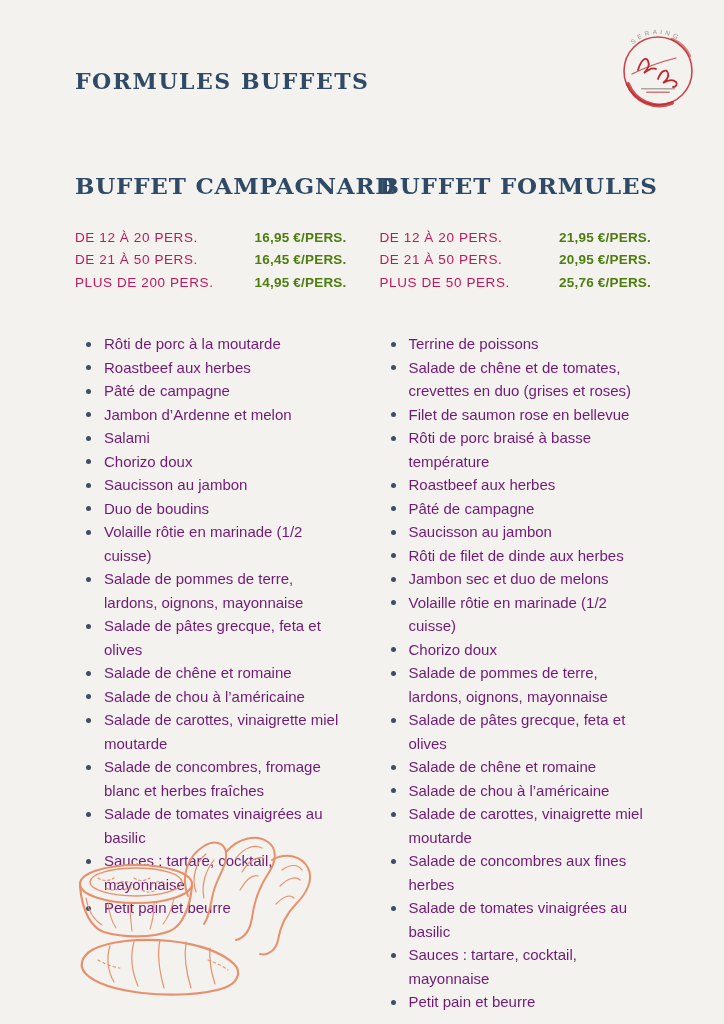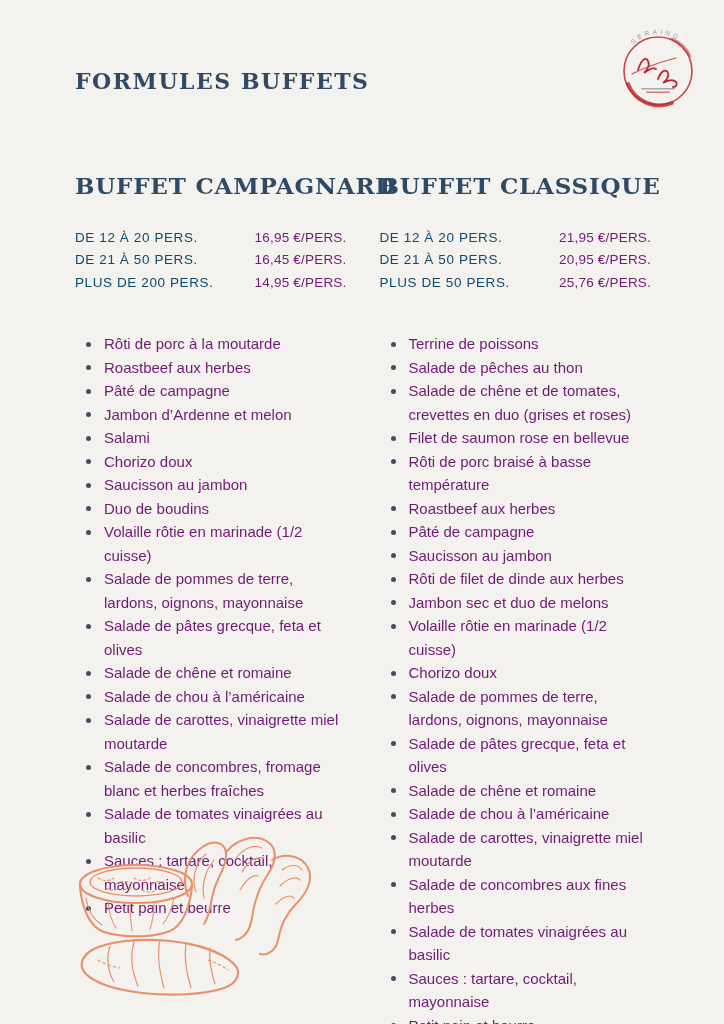--- a/index.html
+++ b/index.html
@@ -23,22 +23,22 @@
   .col-heading {
     font-family:"DejaVu Serif", serif; font-weight:700;
     font-size:23px; letter-spacing:0.8px; color:#2e4a66;
     line-height:32px; margin-bottom:25px; white-space:nowrap;
   }
   .pricing { height:99px; }
   .price-row {
     display:flex; justify-content:space-between; align-items:baseline;
     line-height:22.3px; font-size:13.5px;
   }
-  .price-label { color:#0c4a6e; letter-spacing:0.6px; }
-  .price-value { color:#701a75; font-weight:400; letter-spacing:0.2px; }
+  .price-label { color:#be185d; letter-spacing:0.6px; }
+  .price-value { color:#4d7c0f; font-weight:700; letter-spacing:0.2px; }
   .menu-list { list-style:none; margin-top:6px; }
   .menu-item {
     position:relative; padding-left:29px;
     font-size:15px; line-height:23.5px; color:#701a75;
   }
   .menu-item::before {
     content:""; position:absolute; left:11px; top:9.5px;
     width:5px; height:5px; border-radius:50%; background:#3f4f63;
   }
   .illustration { position:absolute; left:58px; top:832px; width:270px; height:180px; }
@@ -107,38 +107,37 @@
           <li class="menu-item">Salade de chou à l’américaine</li>
           <li class="menu-item">Salade de carottes, vinaigrette miel moutarde</li>
           <li class="menu-item">Salade de concombres, fromage blanc et herbes fraîches</li>
           <li class="menu-item">Salade de tomates vinaigrées au basilic</li>
           <li class="menu-item">Sauces : tartare, cocktail, mayonnaise</li>
           <li class="menu-item">Petit pain et beurre</li>
         </ul>
     </section>
 
     <section class="col">
-      <h2 class="col-heading">BUFFET CLASSIQUE</h2>
+      <h2 class="col-heading">BUFFET FORMULES</h2>
       <div class="pricing">
           <div class="price-row">
           <span class="price-label">DE 12 À 20 PERS.</span>
           <span class="price-value">21,95 €/PERS.</span>
         </div>
           <div class="price-row">
           <span class="price-label">DE 21 À 50 PERS.</span>
           <span class="price-value">20,95 €/PERS.</span>
         </div>
           <div class="price-row">
           <span class="price-label">PLUS DE 50 PERS.</span>
           <span class="price-value">25,76 €/PERS.</span>
         </div>
         </div>
       <ul class="menu-list">
           <li class="menu-item">Terrine de poissons</li>
-          <li class="menu-item">Salade de pêches au thon</li>
           <li class="menu-item">Salade de chêne et de tomates, crevettes en duo (grises et roses)</li>
           <li class="menu-item">Filet de saumon rose en bellevue</li>
           <li class="menu-item">Rôti de porc braisé à basse température</li>
           <li class="menu-item">Roastbeef aux herbes</li>
           <li class="menu-item">Pâté de campagne</li>
           <li class="menu-item">Saucisson au jambon</li>
           <li class="menu-item">Rôti de filet de dinde aux herbes</li>
           <li class="menu-item">Jambon sec et duo de melons</li>
           <li class="menu-item">Volaille rôtie en marinade (1/2 cuisse)</li>
           <li class="menu-item">Chorizo doux</li>

